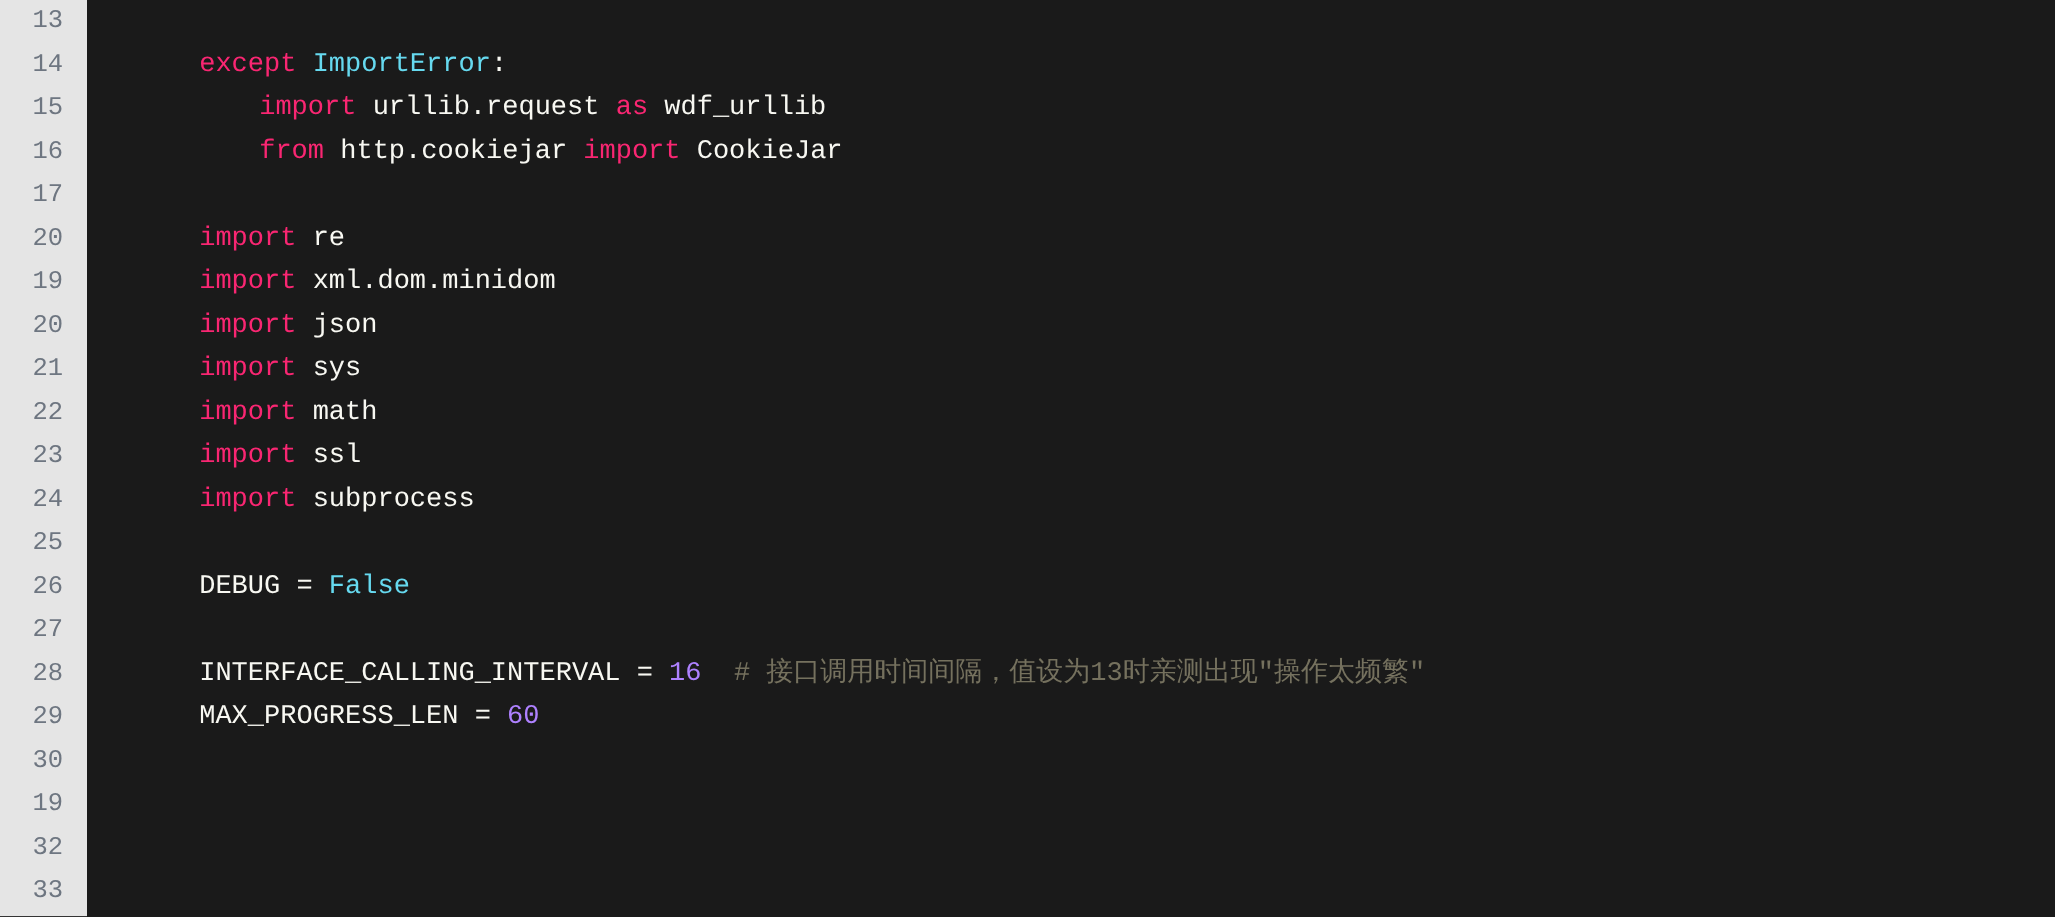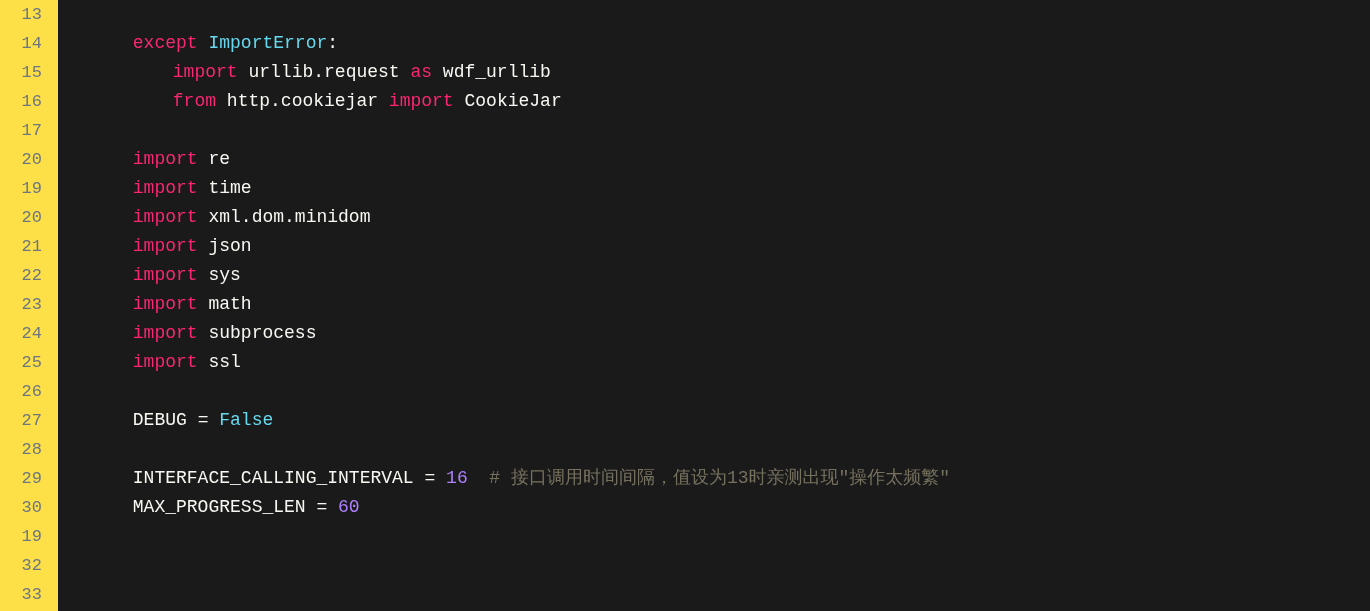--- a/index.html
+++ b/index.html
@@ -23,21 +23,21 @@
       display: flex;
       width: 1370px;
       height: 611px;
       background-color: #1a1a1a;
       overflow: hidden;
     }
 
     .line-numbers {
       display: flex;
       flex-direction: column;
-      background-color: #fde047;
+      background-color: #e5e5e5;
       color: #6e6e6e;
       text-align: right;
       padding: 0 16px 0 8px;
       user-select: none;
       min-width: 58px;
       border-right: none;
     }
 
     .line-number {
       display: block;
@@ -114,46 +114,43 @@
     <span class="code-line">
       <span class="indent"></span><span class="kw-pink">from</span><span class="kw-white"> http.cookiejar </span><span class="kw-pink">import</span><span class="kw-white"> CookieJar</span>
     </span>
 
     <span class="code-line">&nbsp;</span>
 
     <span class="code-line">
       <span class="kw-pink">import</span><span class="kw-white"> re</span>
     </span>
 
-    <span class="code-line">
-      <span class="kw-pink">import</span><span class="kw-white"> time</span>
-    </span>
 
     <span class="code-line">
       <span class="kw-pink">import</span><span class="kw-white"> xml.dom.minidom</span>
     </span>
 
     <span class="code-line">
       <span class="kw-pink">import</span><span class="kw-white"> json</span>
     </span>
 
     <span class="code-line">
       <span class="kw-pink">import</span><span class="kw-white"> sys</span>
     </span>
 
     <span class="code-line">
       <span class="kw-pink">import</span><span class="kw-white"> math</span>
     </span>
 
     <span class="code-line">
-      <span class="kw-pink">import</span><span class="kw-white"> subprocess</span>
+      <span class="kw-pink">import</span><span class="kw-white"> ssl</span>
     </span>
 
     <span class="code-line">
-      <span class="kw-pink">import</span><span class="kw-white"> ssl</span>
+      <span class="kw-pink">import</span><span class="kw-white"> subprocess</span>
     </span>
 
     <span class="code-line">&nbsp;</span>
 
     <span class="code-line">
       <span class="kw-white">DEBUG </span><span class="kw-white">= </span><span class="kw-debug">False</span>
     </span>
 
     <span class="code-line">&nbsp;</span>
 

